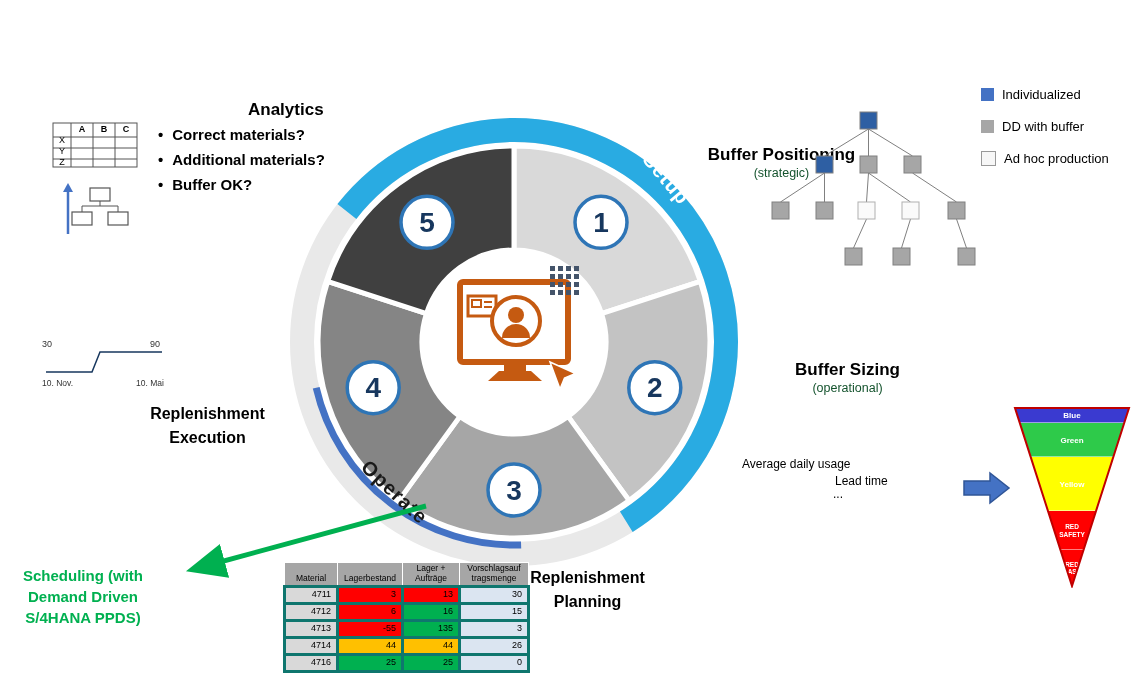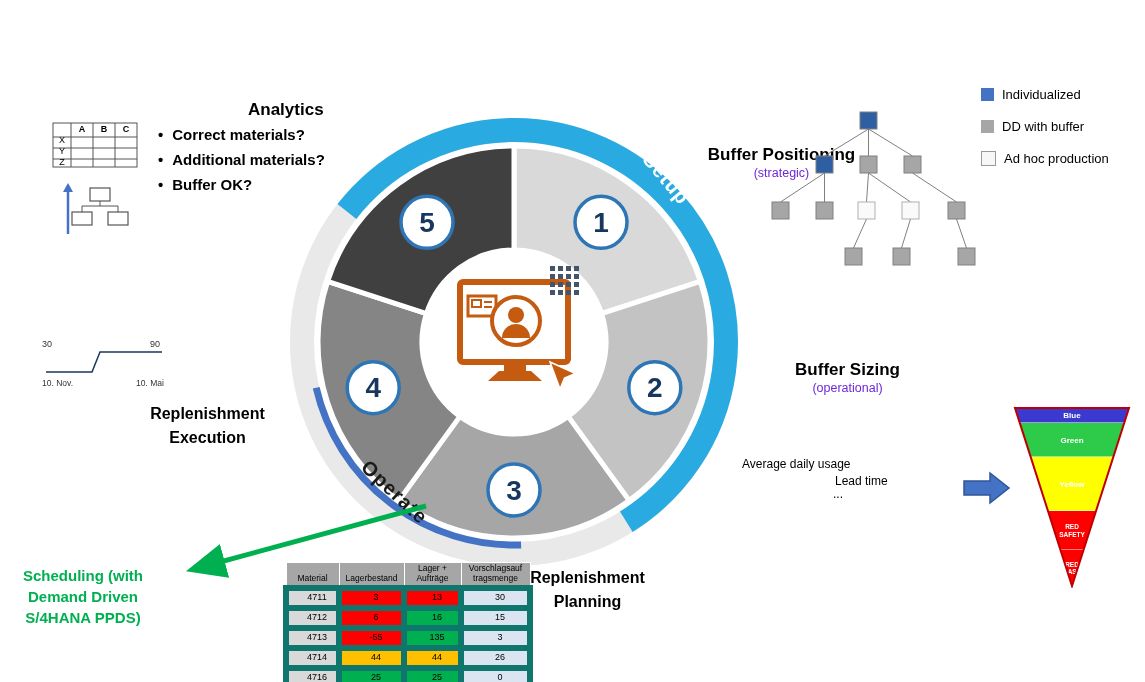--- a/index.html
+++ b/index.html
@@ -1,33 +1,33 @@
 <!DOCTYPE html>
 <html><head>
 <meta charset="utf-8">
 <style>
   html,body{margin:0;padding:0;background:#fff;}
   body{font-family:"Liberation Sans", sans-serif;}
   svg{font-family:"Liberation Sans", sans-serif;}
   #canvas{position:relative;width:1145px;height:682px;background:#fff;overflow:hidden;}
   .abs{position:absolute;}
   .section-title{font-weight:700;font-size:17px;color:#000;text-align:center;}
-  .section-sub{font-weight:400;font-size:12.5px;color:#6d28d9;text-align:center;margin-top:1px;}
+  .section-sub{font-weight:400;font-size:12.5px;color:#14532d;text-align:center;margin-top:1px;}
   .two-line-title{font-weight:700;font-size:16px;color:#000;text-align:center;line-height:24px;}
   .bullets{list-style:none;margin:0;padding:0;font-size:15px;font-weight:700;color:#000;}
   .bullets li{line-height:25px;white-space:nowrap;}
   .bullets li::before{content:"\2022";margin-right:9px;}
   .factor{font-size:12px;color:#000;white-space:nowrap;}
   #scheduling{font-size:15px;font-weight:700;text-align:center;line-height:21px;width:162px;}
   #legend{display:flex;flex-direction:column;gap:17px;}
   .legend-row{display:flex;align-items:center;gap:8px;font-size:13px;color:#000;white-space:nowrap;}
   .swatch{width:13px;height:13px;display:inline-block;flex:0 0 auto;}
   #plan-table{border-collapse:collapse;font-size:9px;line-height:1.15;color:#000;}
   #plan-table th{background:#a6a6a6;color:#000;font-weight:400;padding:1px 3px;white-space:pre-line;vertical-align:bottom;text-align:center;border:1px solid #fff;font-size:8.5px;}
-  #plan-table td{padding:1px 5px 1px 14px;text-align:center;border:6px solid #0f766e;height:12px;}
+  #plan-table td{padding:1px 5px 1px 14px;text-align:right;border:3px solid #0f766e;height:12px;}
   #plan-table td.mat{background:#d9d9d9;}
   #plan-table td.prop{background:#dbe5f1;}
 </style>
 </head>
 <body>
 
 <div id="canvas">
 
   <svg class="abs" id="table-icon" style="left:52px;top:120px" width="90" height="52" viewBox="0 0 90 52">
       <rect x="1" y="3" width="84" height="44" fill="#fff" stroke="#555" stroke-width="1"></rect>

